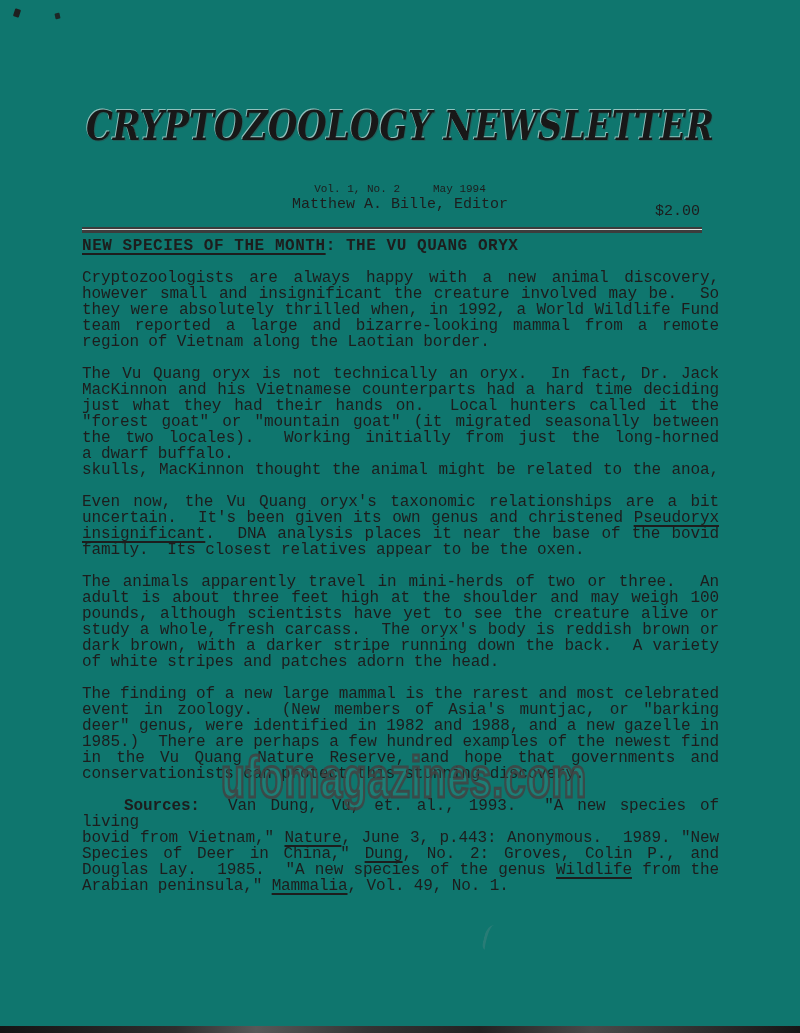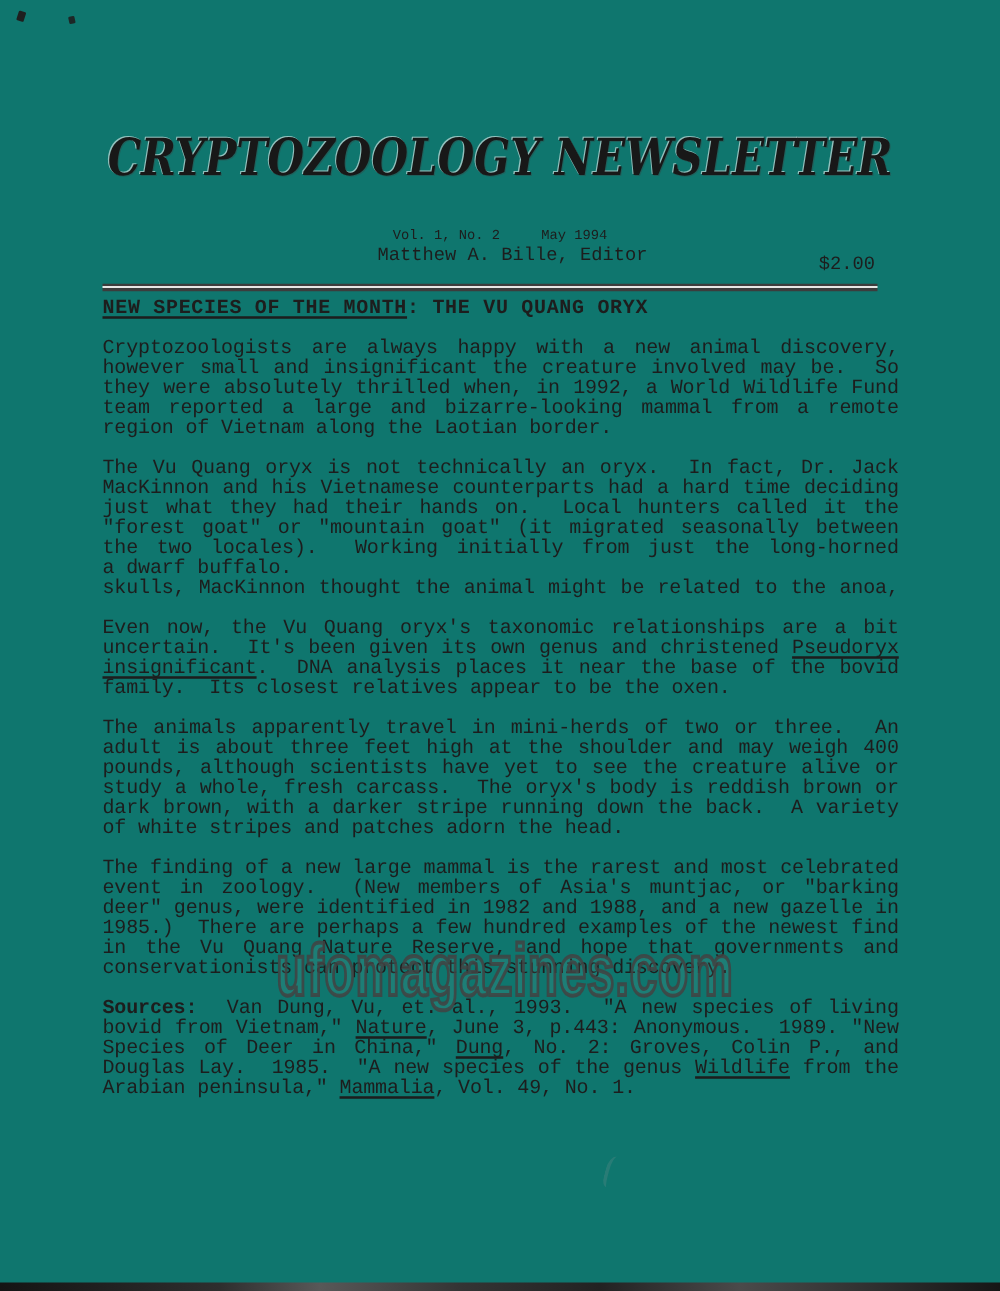--- a/index.html
+++ b/index.html
@@ -25,37 +25,37 @@
   .masthead-title {
     position:absolute; top:104px; left:0; width:800px; text-align:center;
     font-family:"DejaVu Serif","Liberation Serif",serif;
     font-weight:bold; font-style:italic; font-size:41px; line-height:44px;
     color:#181818; letter-spacing:0px;
     transform:scaleX(0.82); transform-origin:400px 0;
     text-shadow:-1px -1px 0 rgba(255,255,255,.55), 1px 1px 0 rgba(60,60,60,.35);
     white-space:nowrap;
   }
   .vol-line    { position:absolute; top:181px; left:82px; width:636px; text-align:center; font-size:11px; line-height:16px; }
-  .editor-line { position:absolute; top:197px; left:92px; width:636px; text-align:center; font-size:15px; line-height:16px; }
+  .editor-line { position:absolute; top:197px; left:82px; width:636px; text-align:center; font-size:15px; line-height:16px; }
   .price       { position:absolute; top:204px; right:100px; font-size:15px; line-height:16px; }
   .double-rule {
     position:absolute; top:227px; left:82px; width:620px; height:6px;
     background:linear-gradient(#3c3c3c 0 2px,#e6e6e4 2px 3.2px,#3c3c3c 3.2px 6px);
   }
   
   .article {
     position:absolute; top:238px; left:82px; width:637px;
     font-size:16px; line-height:16px; letter-spacing:-0.12px;
   }
   .heading { font-weight:bold; letter-spacing:0.55px; white-space:nowrap; }
   .para { margin-top:16px; }
   .line { text-align:justify; text-align-last:justify; text-justify:inter-word; }
   .lastline { text-align-last:left; }
   .u { text-decoration:underline; text-underline-offset:2.5px; text-decoration-thickness:1.5px; }
-  .b { font-weight:bold; }
+  .b { font-weight:bold;margin-left:42px; }
   
   .watermark {
     position:absolute; top:744px; left:0; width:808px; text-align:center;
     font-family:"Liberation Sans","DejaVu Sans",sans-serif;
     font-weight:bold; font-size:58px; line-height:66px; letter-spacing:1px;
     color:rgba(255,255,255,0.06);
     -webkit-text-stroke:3.2px rgba(66,66,66,0.85);
     transform:scaleX(0.68); transform-origin:404px 0;
     white-space:nowrap; pointer-events:none;
   }
@@ -94,21 +94,21 @@
           <div class="line">skulls, MacKinnon thought the animal might be related to the anoa,</div>
         </div>
         <div class="para">
           <div class="line">Even now, the Vu Quang oryx's taxonomic relationships are a bit</div>
           <div class="line"><span>uncertain.&nbsp; It's been given its own genus and christened </span><span class="u">Pseudoryx</span></div>
           <div class="line"><span class="u">insignificant</span><span>.&nbsp; DNA analysis places it near the base of the bovid</span></div>
           <div class="line lastline">family.&nbsp; Its closest relatives appear to be the oxen.</div>
         </div>
         <div class="para">
           <div class="line">The animals apparently travel in mini-herds of two or three.&nbsp; An</div>
-          <div class="line">adult is about three feet high at the shoulder and may weigh 400</div>
+          <div class="line">adult is about three feet high at the shoulder and may weigh 100</div>
           <div class="line">pounds, although scientists have yet to see the creature alive or</div>
           <div class="line">study a whole, fresh carcass.&nbsp; The oryx's body is reddish brown or</div>
           <div class="line">dark brown, with a darker stripe running down the back.&nbsp; A variety</div>
           <div class="line lastline">of white stripes and patches adorn the head.</div>
         </div>
         <div class="para">
           <div class="line">The finding of a new large mammal is the rarest and most celebrated</div>
           <div class="line">event in zoology.&nbsp; (New members of Asia's muntjac, or "barking</div>
           <div class="line">deer" genus, were identified in 1982 and 1988, and a new gazelle in</div>
           <div class="line">1985.)&nbsp; There are perhaps a few hundred examples of the newest find</div>

